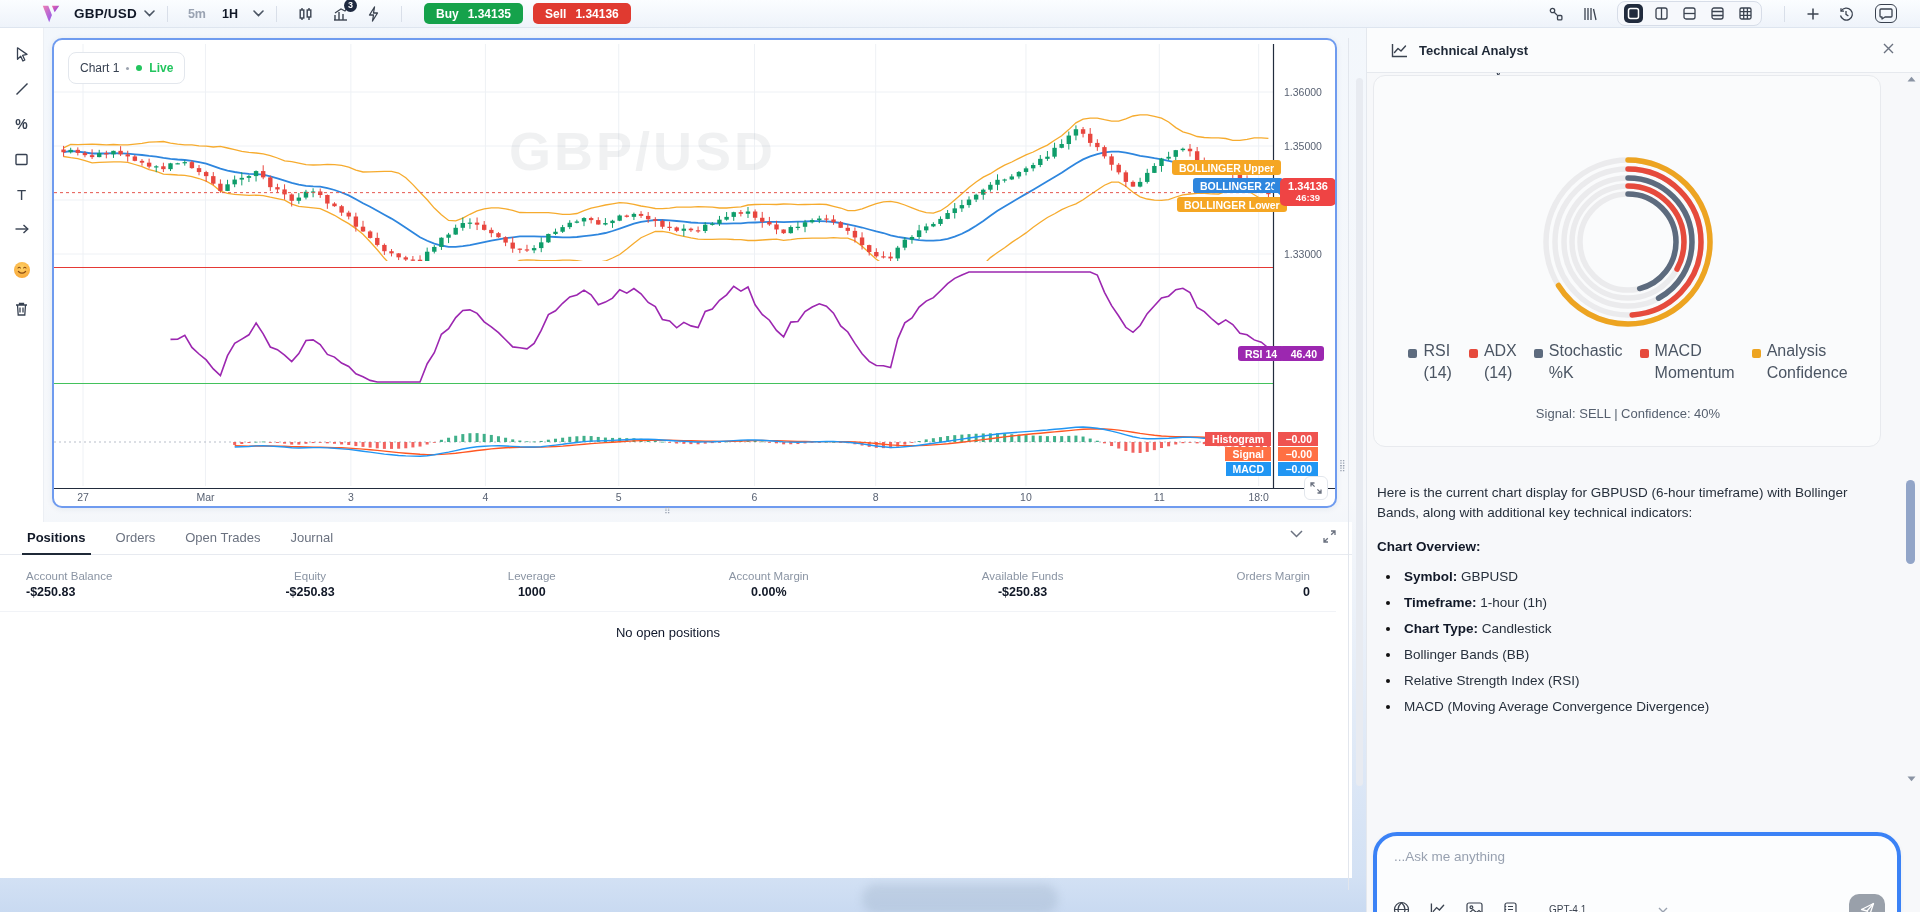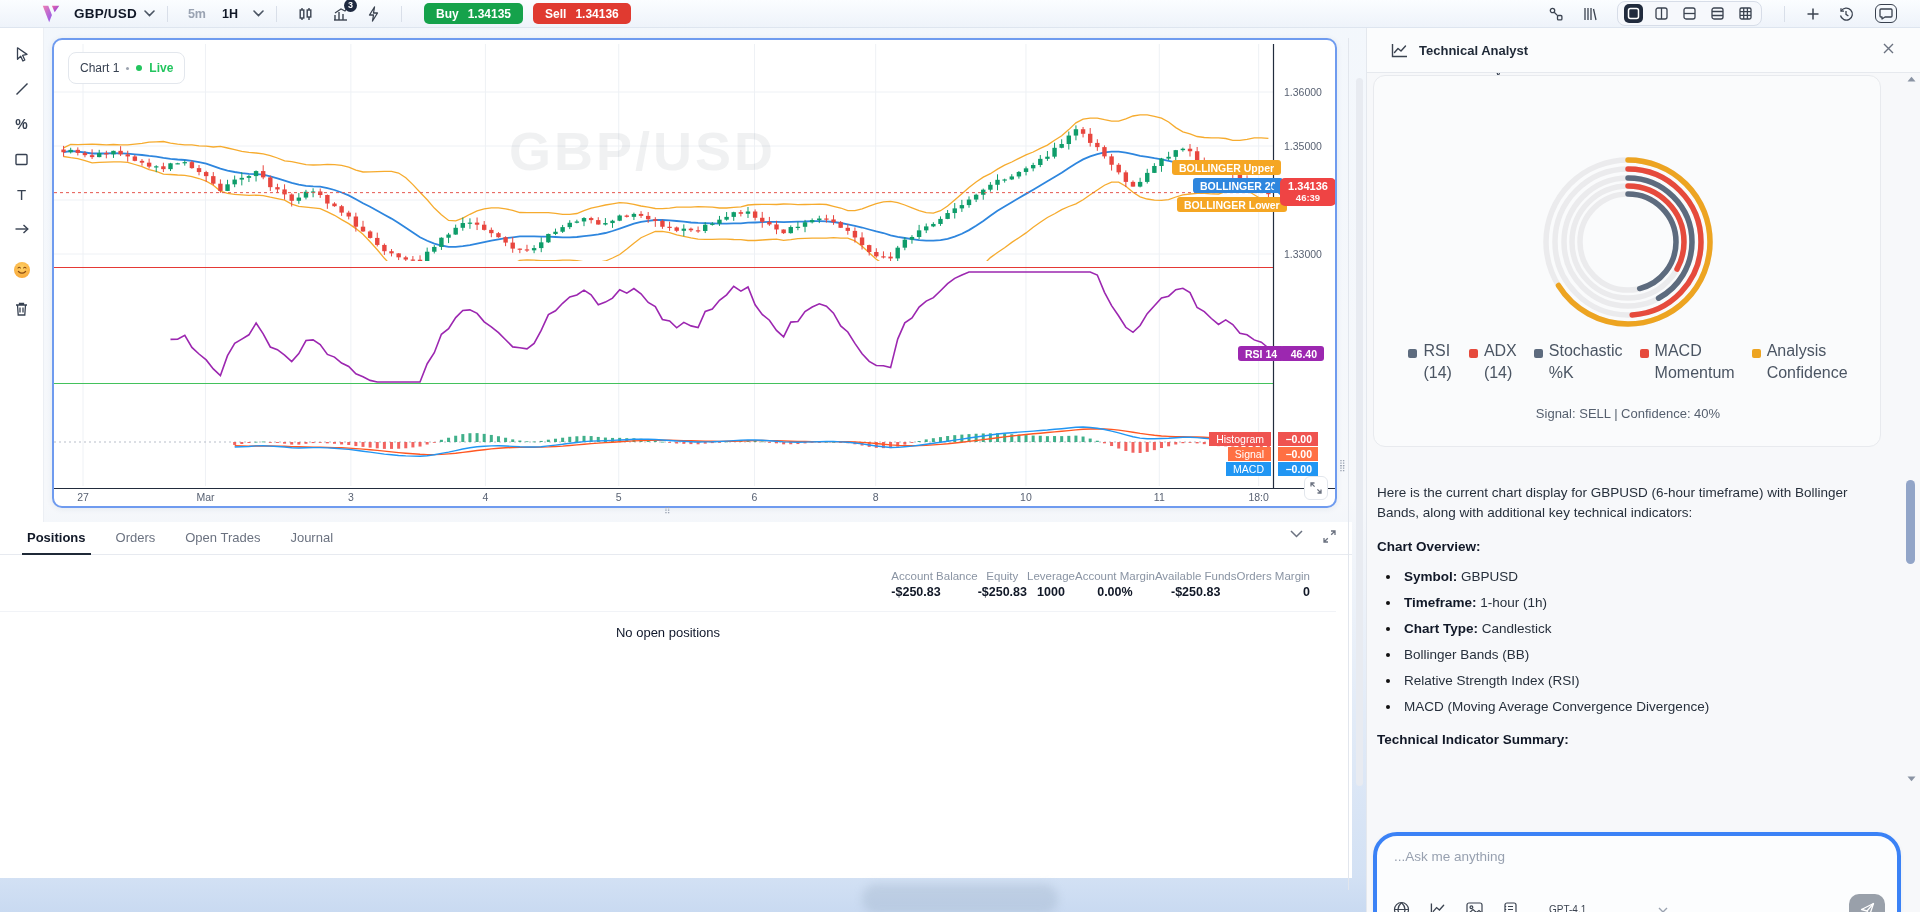--- a/index.html
+++ b/index.html
@@ -58,37 +58,37 @@
   .tag-orange { background:#f5a623; }
   .tag-blue { background:#2e86de; }
   .tag-purple { background:#9c27b0; }
   .axis-blue-tag { position:absolute; left:1217px; top:139px; z-index:6; background:#2e86de; color:#fff;
                    font-size:10.5px; font-weight:bold; padding:2px 6px 2px 12px;
                    clip-path:polygon(0 50%, 9px 0, 100% 0, 100% 100%, 9px 100%); }
   .price-tag-red { position:absolute; left:1226px; top:138px; z-index:7; width:56px; background:#ef4444;
                    border-radius:5px; color:#fff; text-align:center; padding:2px 2px 3px; }
   .price-tag-red .l1 { font-size:11px; font-weight:bold; }
   .price-tag-red .l2 { font-size:9.5px; font-weight:bold; opacity:.95; }
-  .mrow-label { position:absolute; z-index:6; color:#fff; font-size:10.5px; font-weight:normal;
+  .mrow-label { position:absolute; z-index:6; color:#fff; font-size:10.5px; font-weight:bold;
                 padding:1px 7px; text-align:right; }
   .mrow-val { position:absolute; z-index:6; left:1224px; width:40px; color:#fff; font-size:10.5px;
               font-weight:bold; padding:1px 6px; text-align:right; }
   .expand-btn { position:absolute; right:7px; bottom:6px; width:24px; height:24px; border:1px solid #e2e6ec;
                 border-radius:6px; background:#fff; color:#6b7280; display:flex; align-items:center;
                 justify-content:center; z-index:8; }
   .hdrag { position:absolute; left:664px; top:509px; color:#9aa3b2; letter-spacing:1px; font-size:9px; line-height:4px; text-align:center; }
 
   
   .bottom-panel { position:absolute; left:0; top:522px; width:1352px; height:356px; background:#fff; }
   .tabs { display:flex; align-items:flex-end; height:33px; border-bottom:1px solid #e7eaf0; padding-left:12px; }
   .tab { padding:0 15px 9px; font-size:13px; color:#6b7280; position:relative; cursor:pointer; }
   .tab.active { color:#111827; font-weight:bold; }
   .tab.active::after { content:""; position:absolute; left:10px; right:10px; bottom:-1px; height:2px; background:#1f2937; }
   .tabs-icons { position:absolute; right:16px; top:8px; display:flex; gap:20px; color:#6b7280; }
-  .stats { position:absolute; left:0; top:40px; width:1336px; display:flex; justify-content:flex-end;
+  .stats { position:absolute; left:0; top:40px; width:1336px; display:flex; justify-content:space-between;
            padding:8px 26px 12px; border-bottom:1px solid #f1f3f7; }
   .stat { display:flex; flex-direction:column; align-items:center; }
   .stat:first-child { align-items:flex-start; }
   .stat:last-child { align-items:flex-end; }
   .stat .lbl { font-size:11.5px; color:#8a94a3; }
   .stat .val { font-size:12.5px; font-weight:bold; color:#111827; margin-top:3px; }
   .empty-msg { position:absolute; left:0; top:103px; width:1336px; text-align:center; color:#0f172a; font-size:13px; }
 
   
   .divider-line { position:absolute; left:1348px; top:38px; width:1px; height:852px; background:#e2e6ed; }
@@ -996,21 +996,20 @@
         <p>Here is the current chart display for GBPUSD (6-hour timeframe) with Bollinger Bands, along with additional key technical indicators:</p>
         <h4>Chart Overview:</h4>
         <ul>
           <li><b>Symbol:</b><span> GBPUSD</span></li>
           <li><b>Timeframe:</b><span> 1-hour (1h)</span></li>
           <li><b>Chart Type:</b><span> Candlestick</span></li>
           <li><b></b><span>Bollinger Bands (BB)</span></li>
           <li><b></b><span>Relative Strength Index (RSI)</span></li>
           <li><b></b><span>MACD (Moving Average Convergence Divergence)</span></li>
         </ul>
-        <h4 class="h2c">Technical Indicator Summary:</h4>
       </div>
     </div>
 
     <span class="rscroll-up">
       <svg width="9" height="6" viewBox="0 0 9 6">
           <path d="M0.5 5.5 L4.5 0.8 L8.5 5.5 Z" fill="currentColor"></path>
         </svg>
     </span>
     <div class="rscroll-thumb"></div>
     <span class="rscroll-down">

